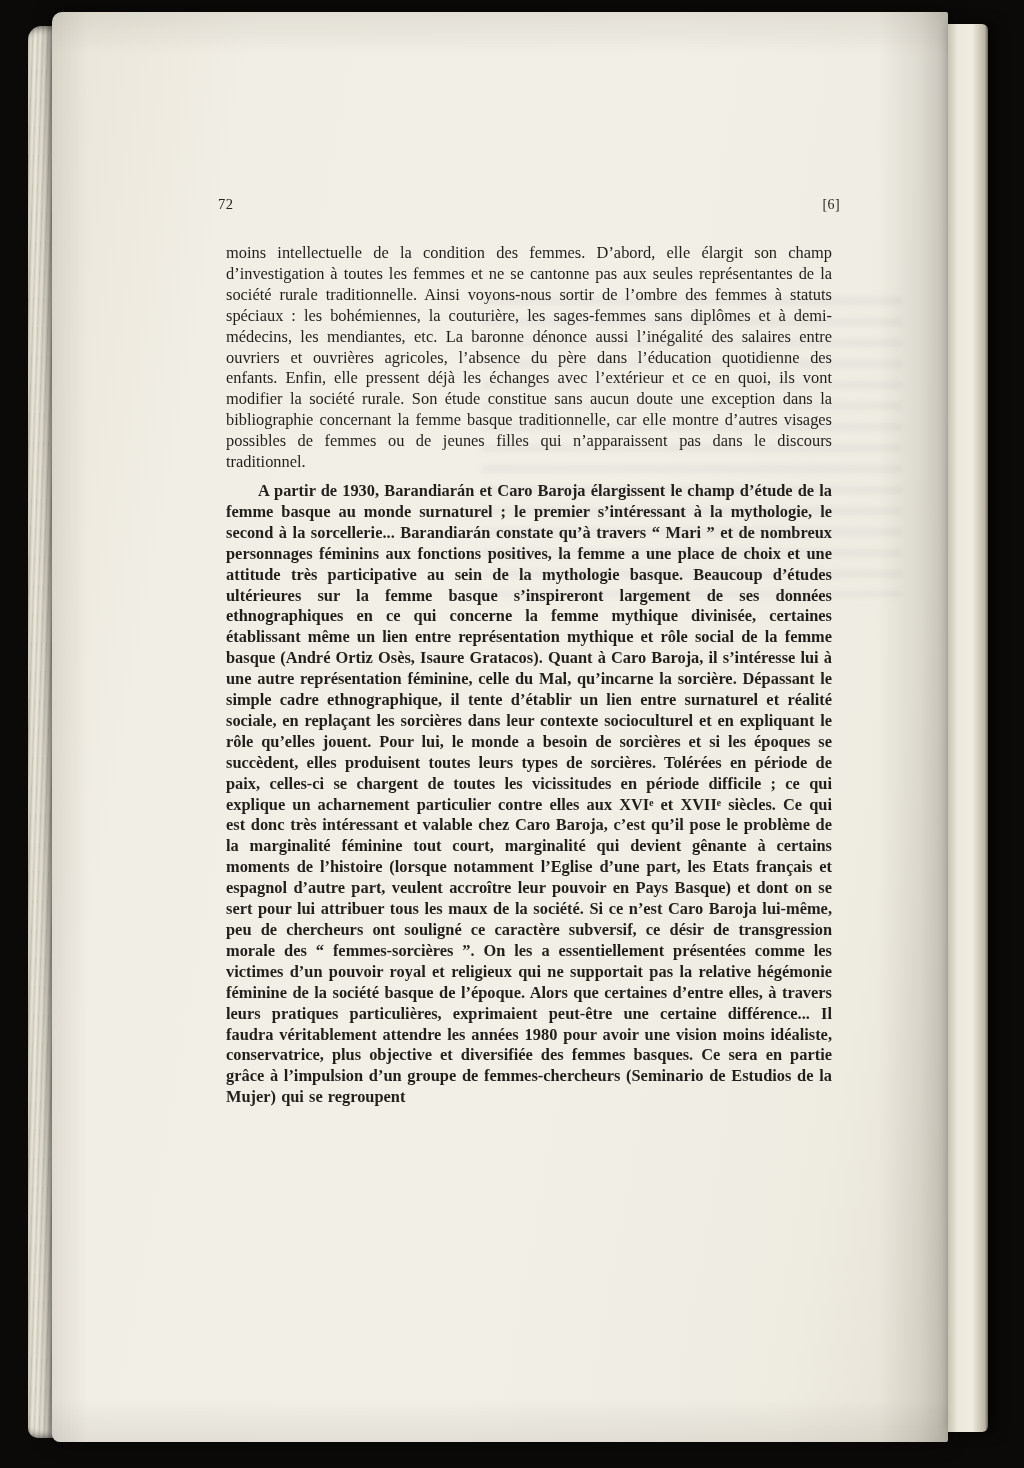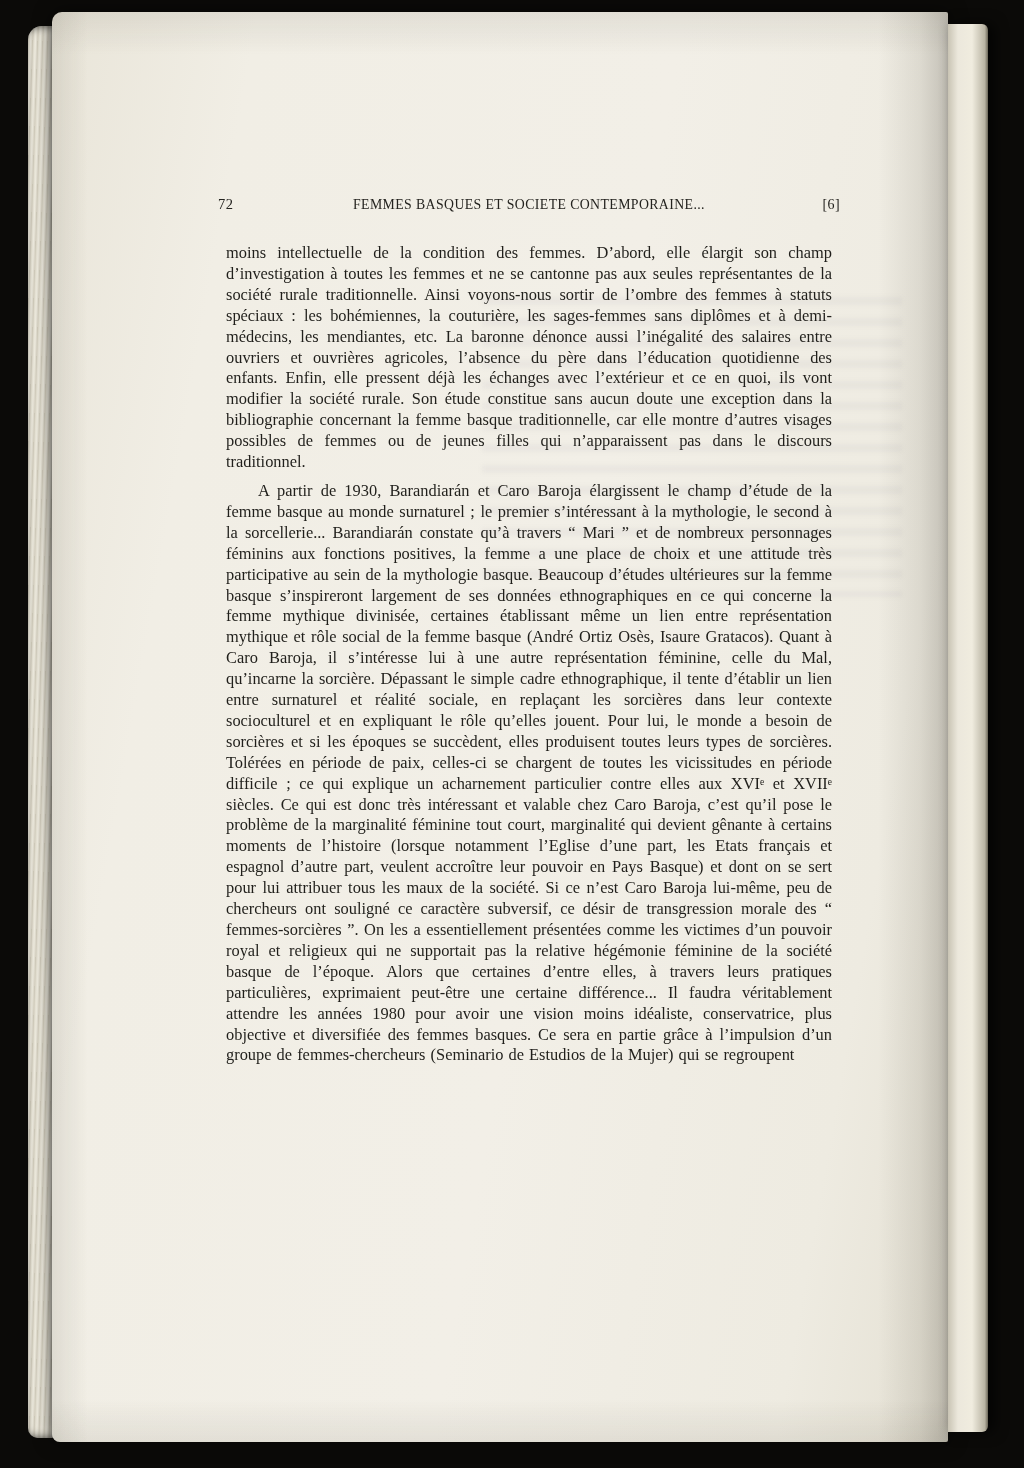--- a/index.html
+++ b/index.html
@@ -125,37 +125,37 @@
   .body-text p {
     margin: 8px;
     font-size: 16.4px;
     line-height: 20.9px;
     text-align: justify;
     color: #201f1b;
     word-spacing: 0.06em;
   }
   .body-text p.indented {
     text-indent: 32px;
+    font-weight: bold;
   }
 </style>
 </head>
 <body>
 
 <div class="scan">
 
   <div class="page-stack"></div>
 
   <div class="page">
     <div class="bleed-through"></div>
 
     <div class="text-block">
 
       <div class="running-head">
         <span class="folio">72</span>
-        <span class="title">FEMMES BASQUES ET SOCIETE CONTEMPORAINE...</span>
         <span class="bracket">[6]</span>
       </div>
 
       <div class="body-text">
         <p>moins intellectuelle de la condition des femmes. D’abord, elle élargit son champ d’investigation à toutes les femmes et ne se cantonne pas aux seules représentantes de la société rurale traditionnelle. Ainsi voyons-nous sortir de l’ombre des femmes à statuts spéciaux : les bohémiennes, la couturière, les sages-femmes sans diplômes et à demi-médecins, les mendiantes, etc. La baronne dénonce aussi l’inégalité des salaires entre ouvriers et ouvrières agricoles, l’absence du père dans l’éducation quotidienne des enfants. Enfin, elle pressent déjà les échanges avec l’extérieur et ce en quoi, ils vont modifier la société rurale. Son étude constitue sans aucun doute une exception dans la bibliographie concernant la femme basque traditionnelle, car elle montre d’autres visages possibles de femmes ou de jeunes filles qui n’apparaissent pas dans le discours traditionnel.</p>
         <p class="indented">A partir de 1930, Barandiarán et Caro Baroja élargissent le champ d’étude de la femme basque au monde surnaturel ; le premier s’intéressant à la mythologie, le second à la sorcellerie... Barandiarán constate qu’à travers “ Mari ” et de nombreux personnages féminins aux fonctions positives, la femme a une place de choix et une attitude très participative au sein de la mythologie basque. Beaucoup d’études ultérieures sur la femme basque s’inspireront largement de ses données ethnographiques en ce qui concerne la femme mythique divinisée, certaines établissant même un lien entre représentation mythique et rôle social de la femme basque (André Ortiz Osès, Isaure Gratacos). Quant à Caro Baroja, il s’intéresse lui à une autre représentation féminine, celle du Mal, qu’incarne la sorcière. Dépassant le simple cadre ethnographique, il tente d’établir un lien entre surnaturel et réalité sociale, en replaçant les sorcières dans leur contexte socioculturel et en expliquant le rôle qu’elles jouent. Pour lui, le monde a besoin de sorcières et si les époques se succèdent, elles produisent toutes leurs types de sorcières. Tolérées en période de paix, celles-ci se chargent de toutes les vicissitudes en période difficile ; ce qui explique un acharnement particulier contre elles aux XVIᵉ et XVIIᵉ siècles. Ce qui est donc très intéressant et valable chez Caro Baroja, c’est qu’il pose le problème de la marginalité féminine tout court, marginalité qui devient gênante à certains moments de l’histoire (lorsque notamment l’Eglise d’une part, les Etats français et espagnol d’autre part, veulent accroître leur pouvoir en Pays Basque) et dont on se sert pour lui attribuer tous les maux de la société. Si ce n’est Caro Baroja lui-même, peu de chercheurs ont souligné ce caractère subversif, ce désir de transgression morale des “ femmes-sorcières ”. On les a essentiellement présentées comme les victimes d’un pouvoir royal et religieux qui ne supportait pas la relative hégémonie féminine de la société basque de l’époque. Alors que certaines d’entre elles, à travers leurs pratiques particulières, exprimaient peut-être une certaine différence... Il faudra véritablement attendre les années 1980 pour avoir une vision moins idéaliste, conservatrice, plus objective et diversifiée des femmes basques. Ce sera en partie grâce à l’impulsion d’un groupe de femmes-chercheurs (Seminario de Estudios de la Mujer) qui se regroupent</p>
       </div>
 
     </div>
   </div>

